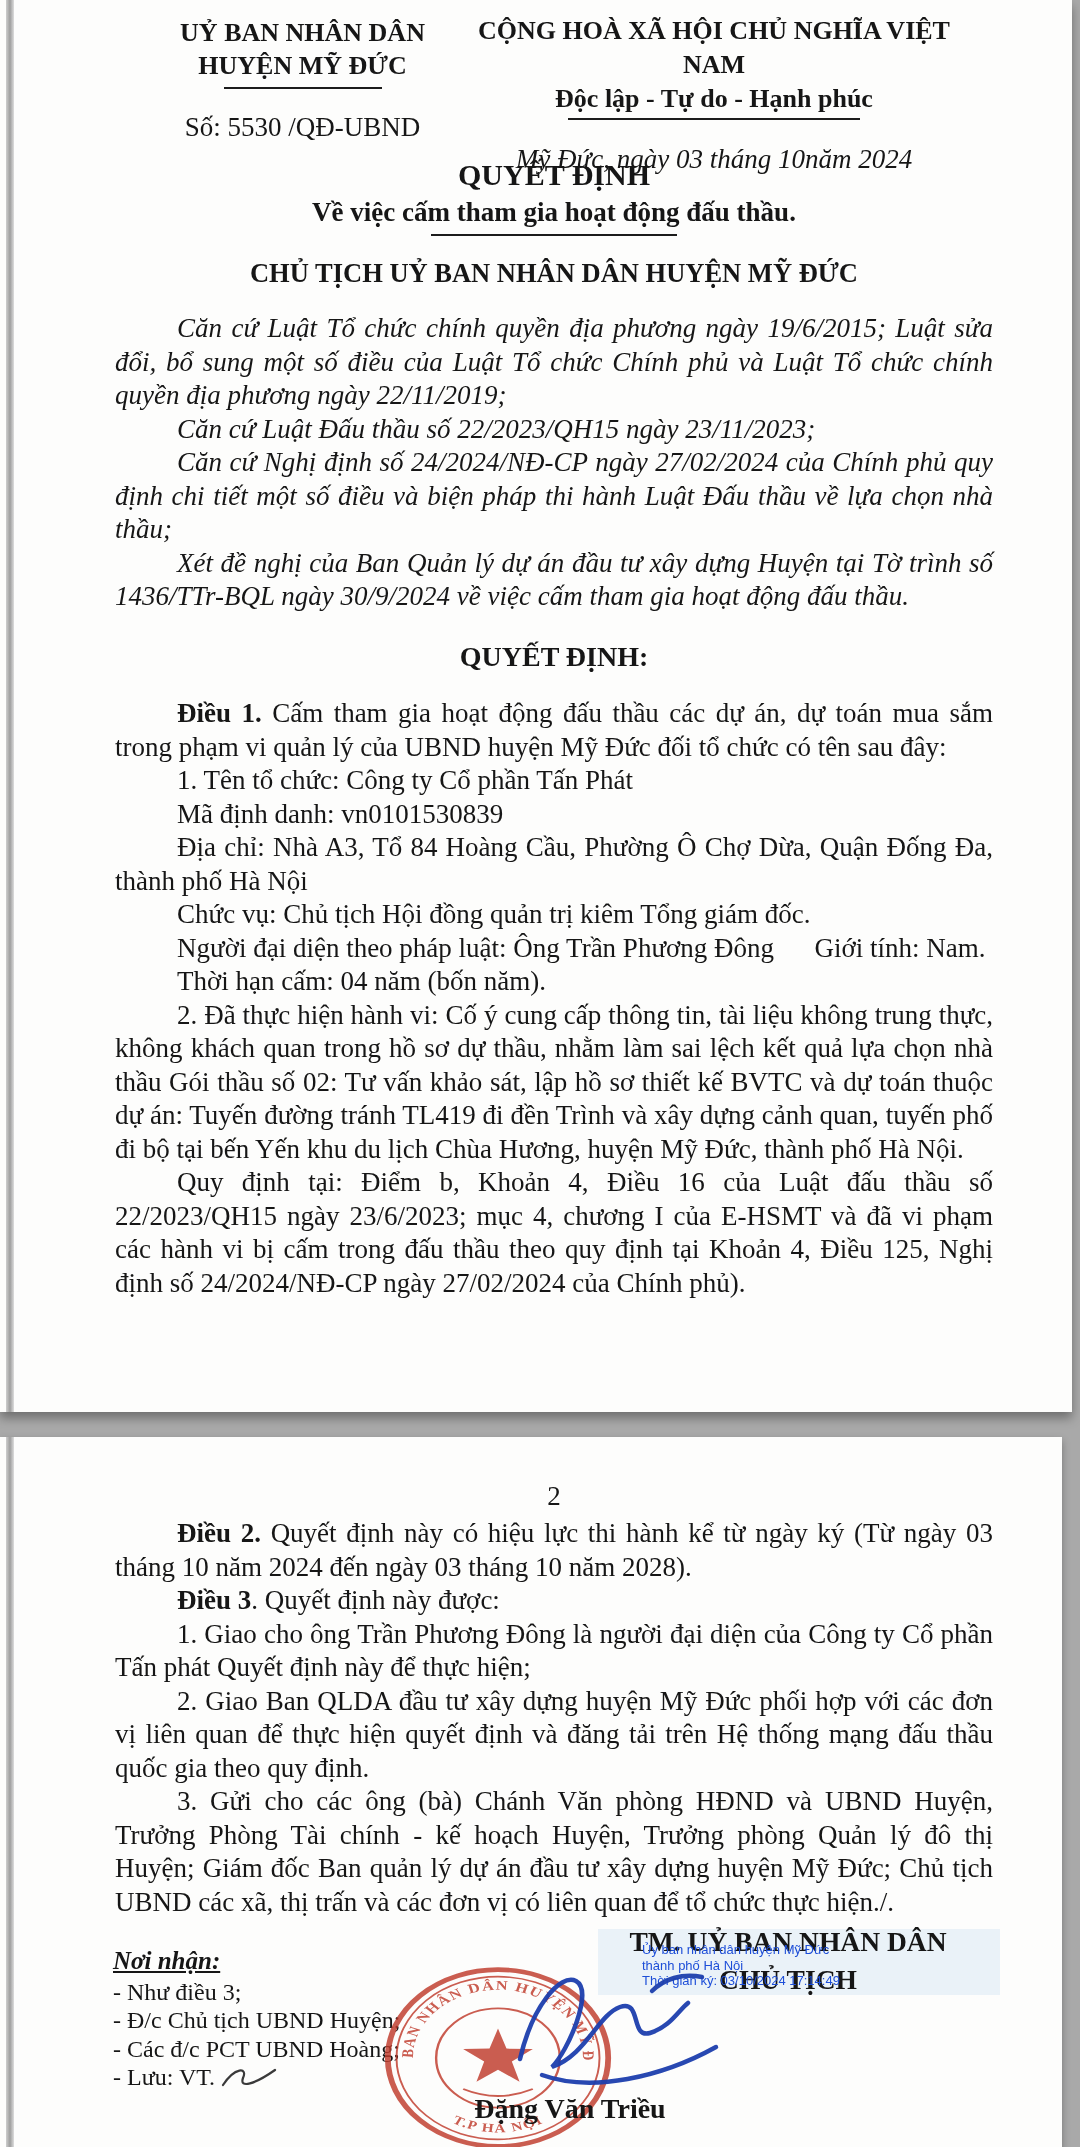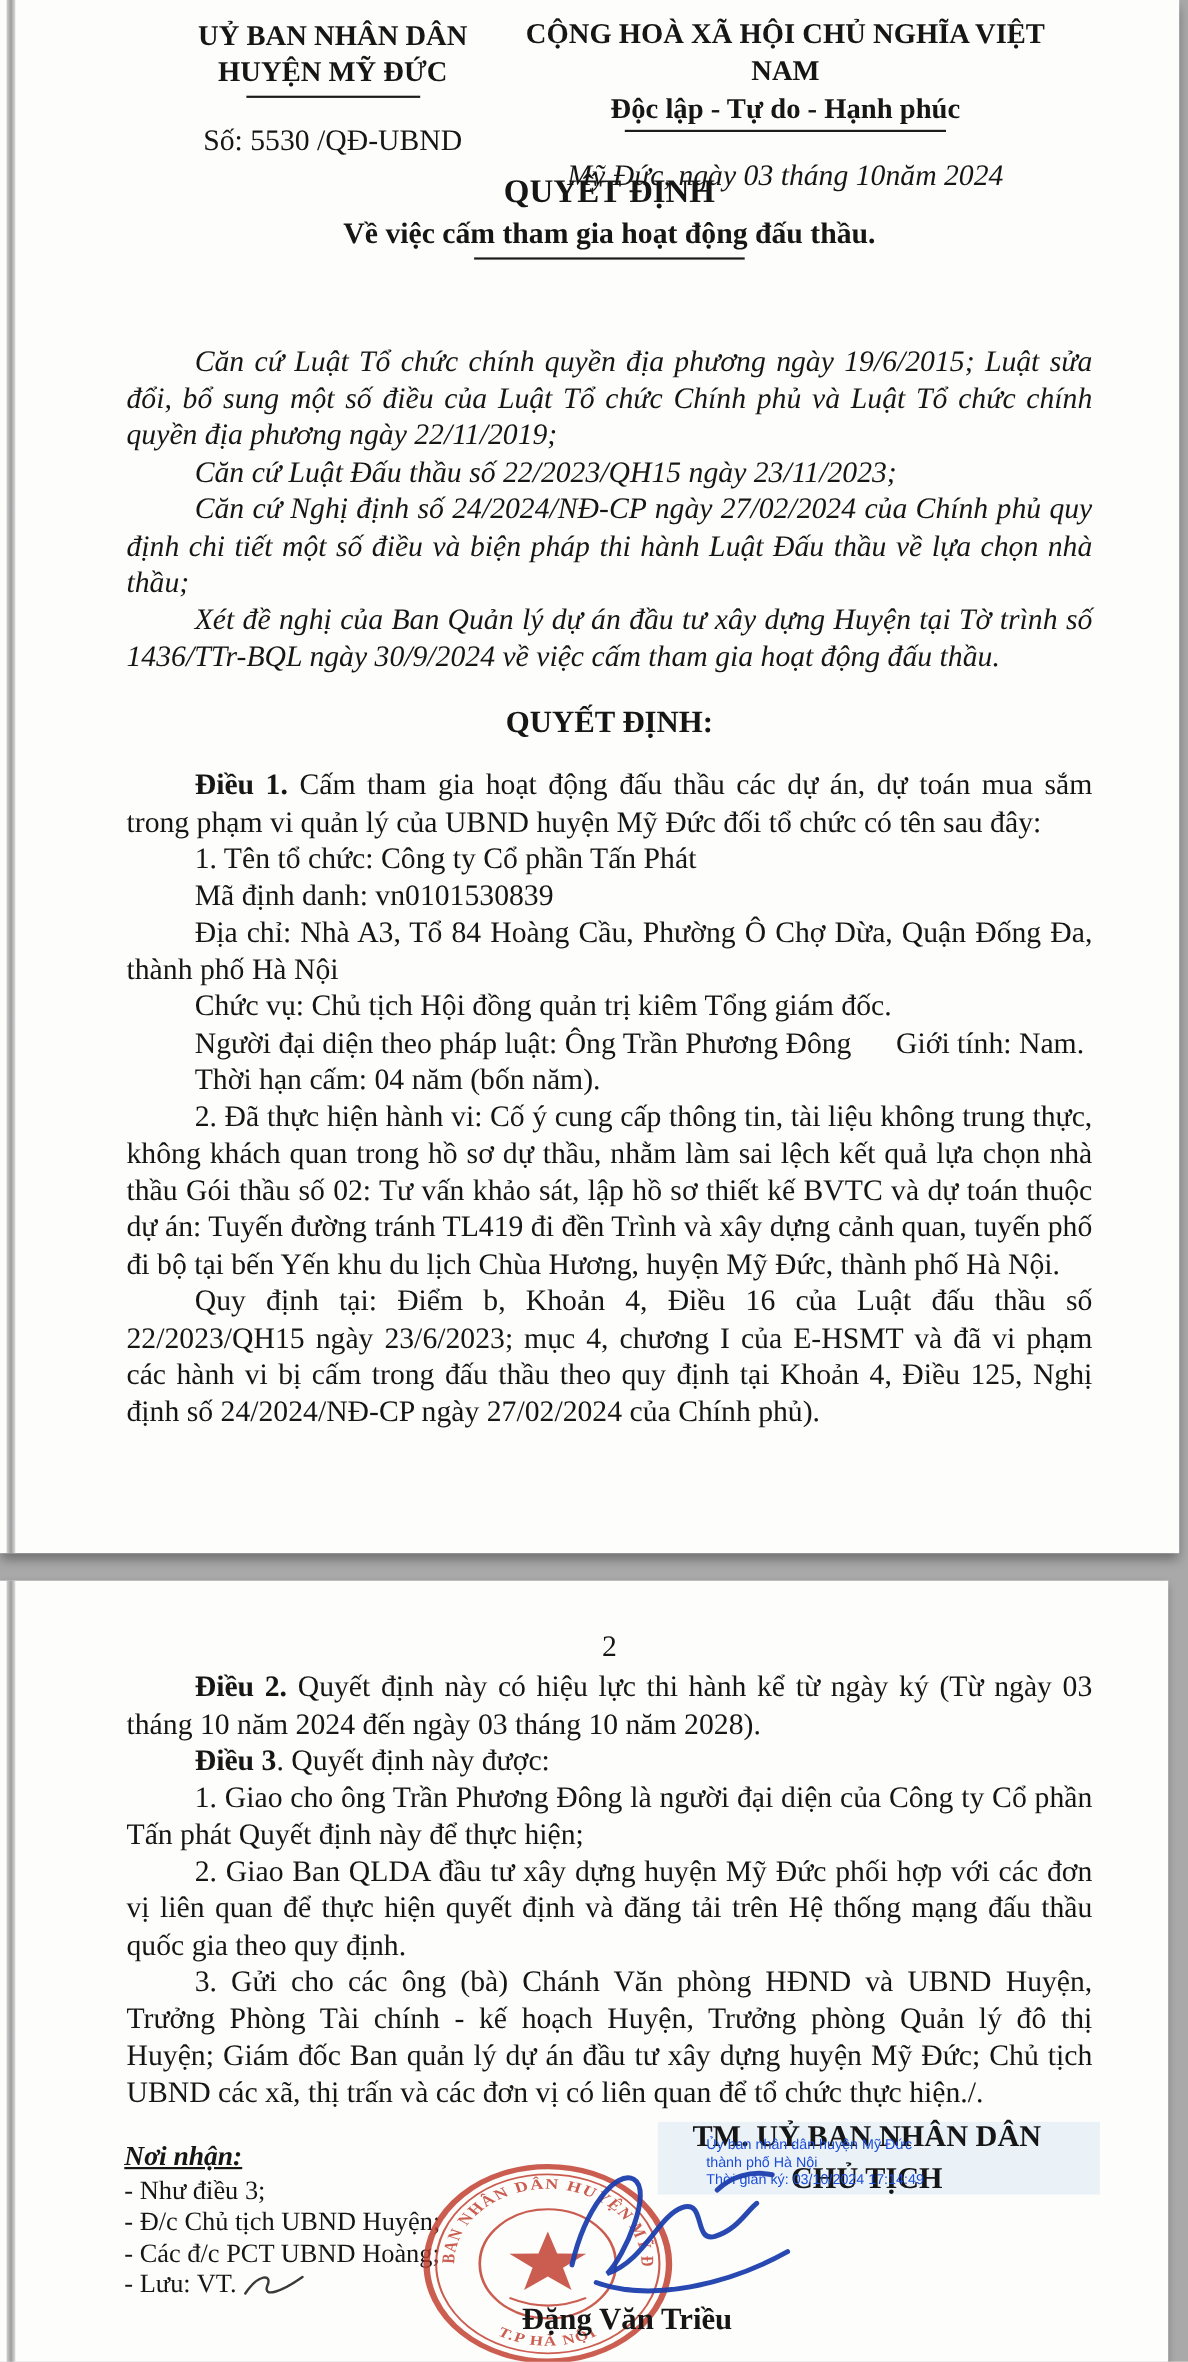--- a/index.html
+++ b/index.html
@@ -83,20 +83,21 @@
       <div class="rule rule-motto"></div>
       <p class="place-date">Mỹ Đức, ngày 03 tháng 10năm 2024</p>
     </div>
 
     <div class="title-block">
       <p class="title">QUYẾT ĐỊNH</p>
       <p class="subtitle">Về việc cấm tham gia hoạt động đấu thầu.</p>
       <div class="rule rule-subtitle"></div>
     </div>
 
+    <p class="authority">CHỦ TỊCH UỶ BAN NHÂN DÂN HUYỆN MỸ ĐỨC</p>
 
     <div class="bodytext">
       <p class="para i">Căn cứ Luật Tổ chức chính quyền địa phương ngày 19/6/2015; Luật sửa đổi, bổ sung một số điều của Luật Tổ chức Chính phủ và Luật Tổ chức chính quyền địa phương ngày 22/11/2019;</p>
       <p class="para i">Căn cứ Luật Đấu thầu số 22/2023/QH15 ngày 23/11/2023;</p>
       <p class="para i">Căn cứ Nghị định số 24/2024/NĐ-CP ngày 27/02/2024 của Chính phủ quy định chi tiết một số điều và biện pháp thi hành Luật Đấu thầu về lựa chọn nhà thầu;</p>
       <p class="para i">Xét đề nghị của Ban Quản lý dự án đầu tư xây dựng Huyện tại Tờ trình số 1436/TTr-BQL ngày 30/9/2024 về việc cấm tham gia hoạt động đấu thầu.</p>
       <p class="decide">QUYẾT ĐỊNH:</p>
       <p class="para"><span class="b">Điều 1.</span><span> Cấm tham gia hoạt động đấu thầu các dự án, dự toán mua sắm trong phạm vi quản lý của UBND huyện Mỹ Đức đối tổ chức có tên sau đây:</span></p>
       <p class="para">1. Tên tổ chức: Công ty Cổ phần Tấn Phát</p>
       <p class="para">Mã định danh: vn0101530839</p>

